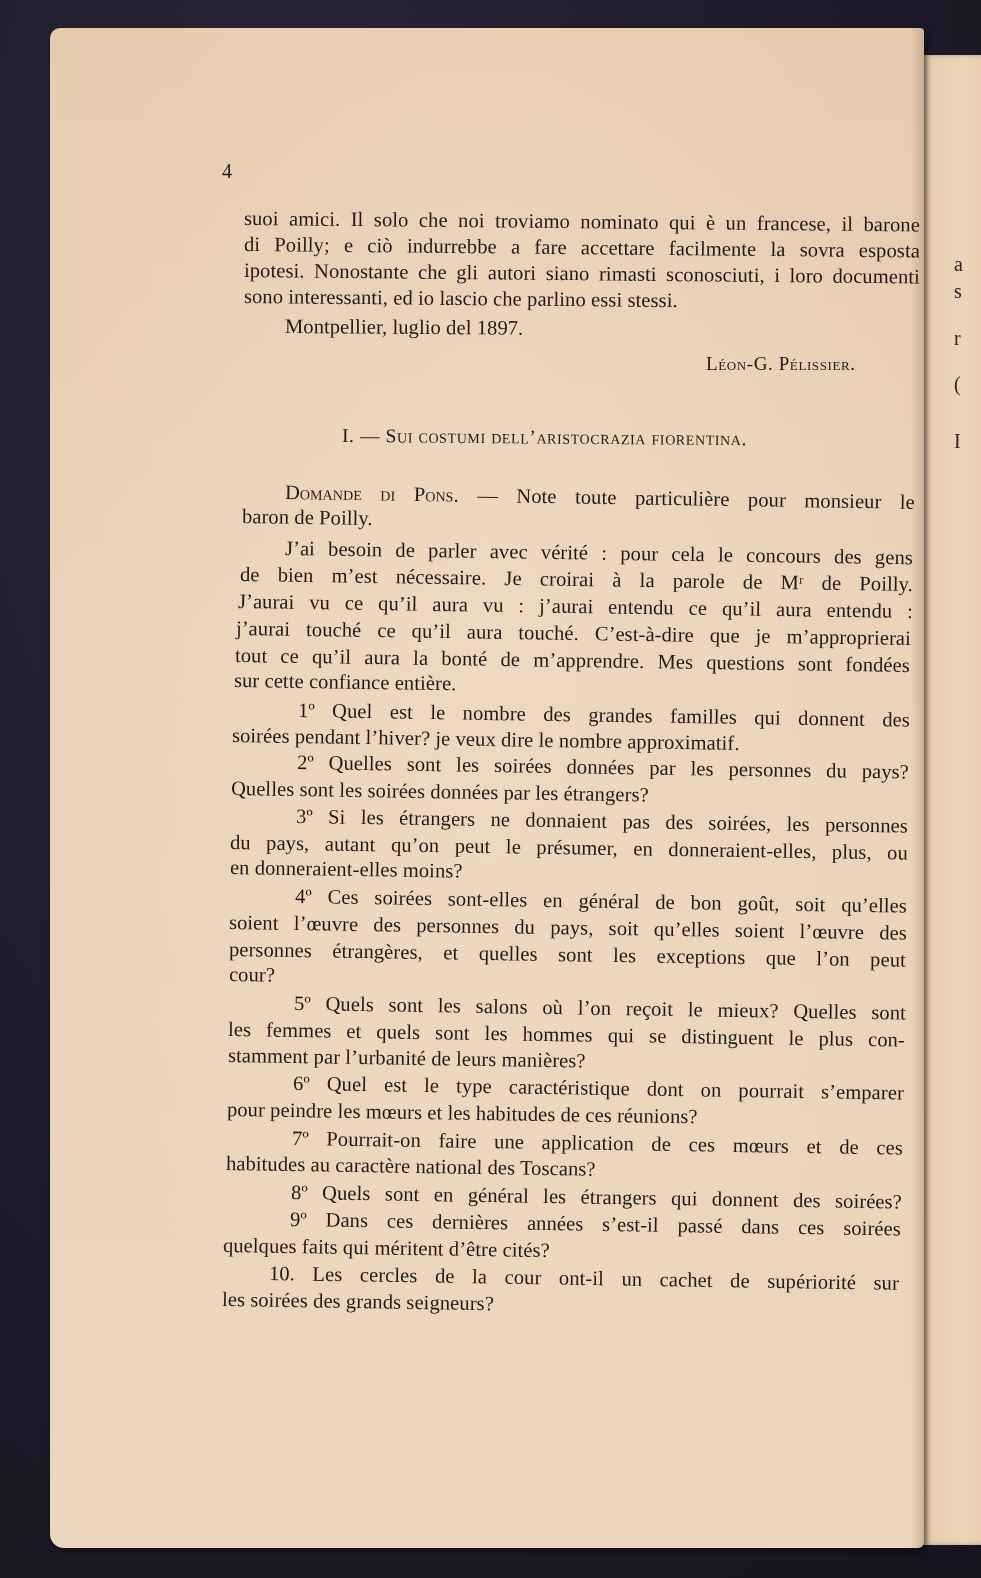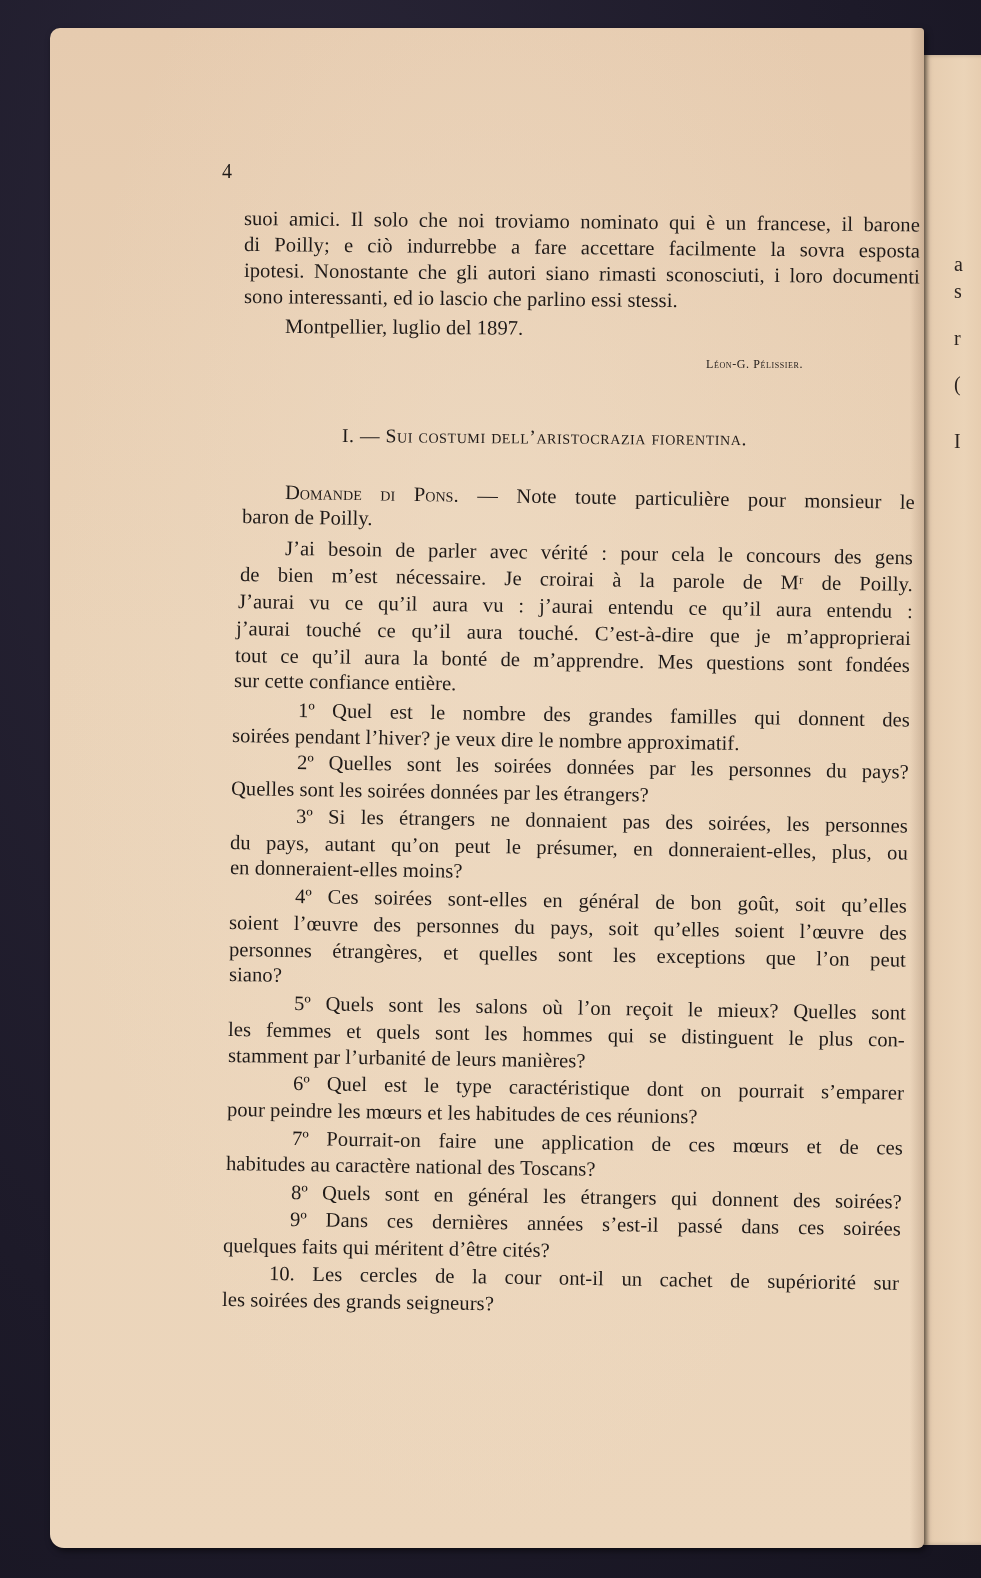--- a/index.html
+++ b/index.html
@@ -59,21 +59,21 @@
 <div class="page"></div>
 
 <div class="pagenum">4</div>
 
 <div class="line just" style="left:244px;top:206px;width:676px;transform:rotate(0.55deg)">suoi amici. Il solo che noi troviamo nominato qui è un francese, il barone</div>
 <div class="line just" style="left:244px;top:232px;width:676px;transform:rotate(0.55deg)">di Poilly; e ciò indurrebbe a fare accettare facilmente la sovra esposta</div>
 <div class="line just" style="left:244px;top:258px;width:676px;transform:rotate(0.55deg)">ipotesi. Nonostante che gli autori siano rimasti sconosciuti, i loro documenti</div>
 <div class="line" style="left:244px;top:284px;transform:rotate(0.55deg)">sono interessanti, ed io lascio che parlino essi stessi.</div>
 
 <div class="line" style="left:285px;top:314px;transform:rotate(0.4deg)">Montpellier, luglio del 1897.</div>
-<div class="line sc" style="left:706px;top:352px;font-size:12px;letter-spacing:0.6px">Léon-G. Pélissier.</div>
+<div class="line sc" style="left:706px;top:352px;font-size:19px;letter-spacing:0.6px">Léon-G. Pélissier.</div>
 
 <div class="line sc" style="left:342px;top:424px;font-size:19.5px;letter-spacing:0.6px;transform:rotate(0.45deg)">I. — Sui costumi dell’aristocrazia fiorentina.</div>
 
 <div class="line just" style="left:285px;top:480px;width:630px;transform:rotate(0.9deg)">
   <span class="sc">Domande di Pons.</span>
   <span>— Note toute particulière pour monsieur le</span>
 </div>
 <div class="line" style="left:242px;top:504px;transform:rotate(0.9deg)">baron de Poilly.</div>
 
 <div class="line just" style="left:285px;top:536px;width:628px;transform:rotate(0.85deg)">J’ai besoin de parler avec vérité : pour cela le concours des gens</div>
@@ -89,21 +89,21 @@
 <div class="line just" style="left:297px;top:750px;width:612px;transform:rotate(0.9deg)">2º Quelles sont les soirées données par les personnes du pays?</div>
 <div class="line" style="left:231px;top:776px;transform:rotate(0.9deg)">Quelles sont les soirées données par les étrangers?</div>
 
 <div class="line just" style="left:296px;top:804px;width:612px;transform:rotate(0.9deg)">3º Si les étrangers ne donnaient pas des soirées, les personnes</div>
 <div class="line just" style="left:230px;top:830px;width:678px;transform:rotate(0.9deg)">du pays, autant qu’on peut le présumer, en donneraient-elles, plus, ou</div>
 <div class="line" style="left:230px;top:855px;transform:rotate(0.9deg)">en donneraient-elles moins?</div>
 
 <div class="line just" style="left:295px;top:884px;width:612px;transform:rotate(0.9deg)">4º Ces soirées sont-elles en général de bon goût, soit qu’elles</div>
 <div class="line just" style="left:229px;top:910px;width:678px;transform:rotate(0.9deg)">soient l’œuvre des personnes du pays, soit qu’elles soient l’œuvre des</div>
 <div class="line just" style="left:229px;top:937px;width:677px;transform:rotate(0.9deg)">personnes étrangères, et quelles sont les exceptions que l’on peut</div>
-<div class="line" style="left:229px;top:962px;transform:rotate(0.9deg)">siano?</div>
+<div class="line" style="left:229px;top:962px;transform:rotate(0.9deg)">cour?</div>
 
 <div class="line just" style="left:294px;top:991px;width:612px;transform:rotate(0.9deg)">5º Quels sont les salons où l’on reçoit le mieux? Quelles sont</div>
 <div class="line just" style="left:228px;top:1017px;width:677px;transform:rotate(0.9deg)">les femmes et quels sont les hommes qui se distinguent le plus con-</div>
 <div class="line" style="left:228px;top:1043px;transform:rotate(0.9deg)">stamment par l’urbanité de leurs manières?</div>
 
 <div class="line just" style="left:293px;top:1071px;width:611px;transform:rotate(0.9deg)">6º Quel est le type caractéristique dont on pourrait s’emparer</div>
 <div class="line" style="left:227px;top:1097px;transform:rotate(0.9deg)">pour peindre les mœurs et les habitudes de ces réunions?</div>
 
 <div class="line just" style="left:292px;top:1126px;width:611px;transform:rotate(0.9deg)">7º Pourrait-on faire une application de ces mœurs et de ces</div>
 <div class="line" style="left:226px;top:1151px;transform:rotate(0.9deg)">habitudes au caractère national des Toscans?</div>

